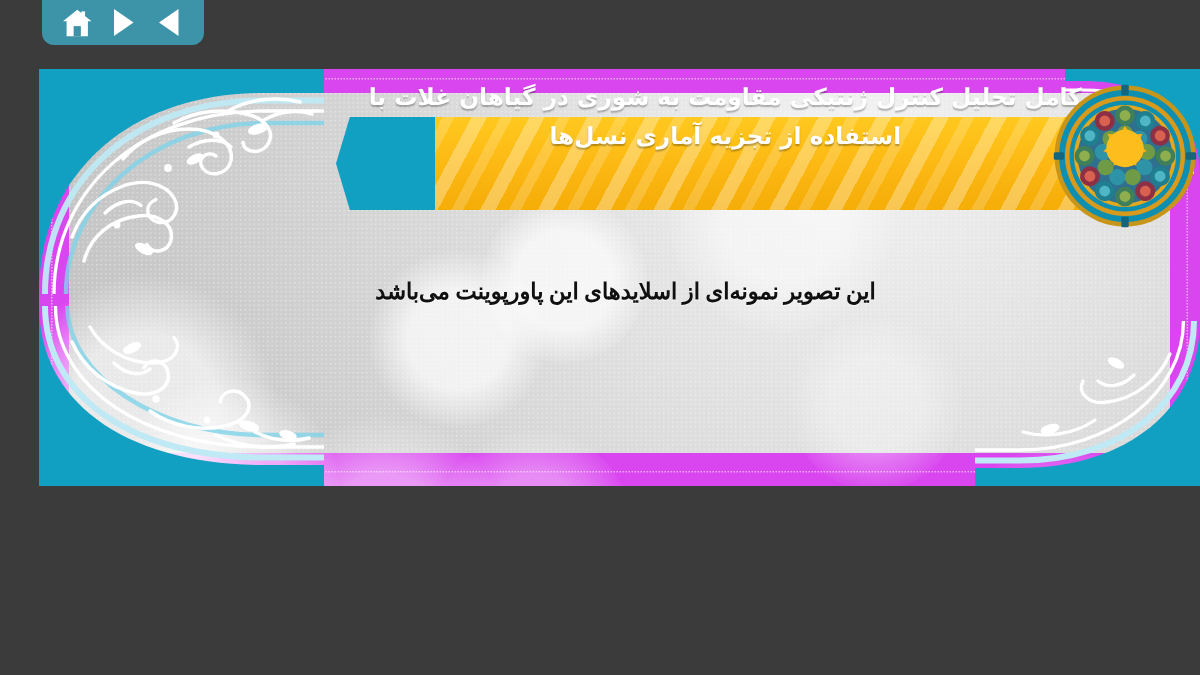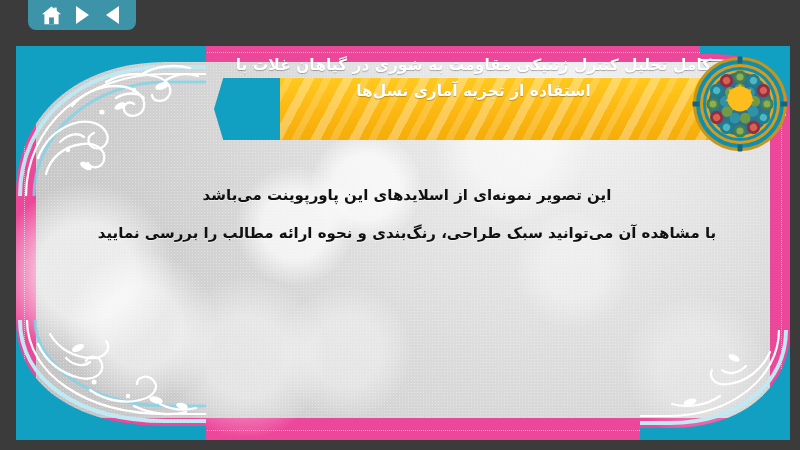--- a/index.html
+++ b/index.html
@@ -42,23 +42,23 @@
   .tri-right {
     width:0; height:0;
     border-top:9px solid transparent;
     border-bottom:9px solid transparent;
     border-left:13px solid #ffffff;
   }
 
   
   .slide {
     position:absolute;
-    left:16px; top:46px;
-    width:774px; height:394px;
-    background:#ec4899;
+    left:26px; top:46px;
+    width:774px; height:278px;
+    background:#d946ef;
     overflow:hidden;
     z-index:10;
   }
 
   
   .panel {
     position:absolute;
     left:20px; top:16px; right:20px; bottom:22px;
     background:
       linear-gradient(135deg, rgba(255,255,255,.35) 0 1px, rgba(0,0,0,0) 1px 3px),
@@ -132,20 +132,21 @@
     z-index:35;
   }
 
   
   .body-text {
     position:absolute;
     left:40px; right:32px; top:130px;
     direction:rtl;
     text-align:center;
     z-index:25;
+    font-family:Liberation Serif, serif;
   }
   .body-line {
     color:#101010;
     font-size:15px;
     font-weight:bold;
     line-height:38px;
     white-space:nowrap;
     text-shadow:0 1px 0 rgba(255,255,255,.55);
   }
 
@@ -365,19 +366,18 @@
           <rect x="45.5" y="0.5" width="5" height="7" rx="1"></rect>
           <rect x="45.5" y="88.5" width="5" height="7" rx="1"></rect>
           <rect x="0.5" y="45.5" width="7" height="5" rx="1"></rect>
           <rect x="88.5" y="45.5" width="7" height="5" rx="1"></rect>
         </g>
       </svg>
     </div>
 
     <div class="body-text">
       <div class="body-line">این تصویر نمونه‌ای از اسلایدهای این پاورپوینت می‌باشد</div>
-      <div class="body-line">با مشاهده آن می‌توانید سبک طراحی، رنگ‌بندی و نحوه ارائه مطالب را بررسی نمایید</div>
     </div>
 
   </div>
 
   <div class="bottom-strip"></div>
 </div>
 
 </body></html>

